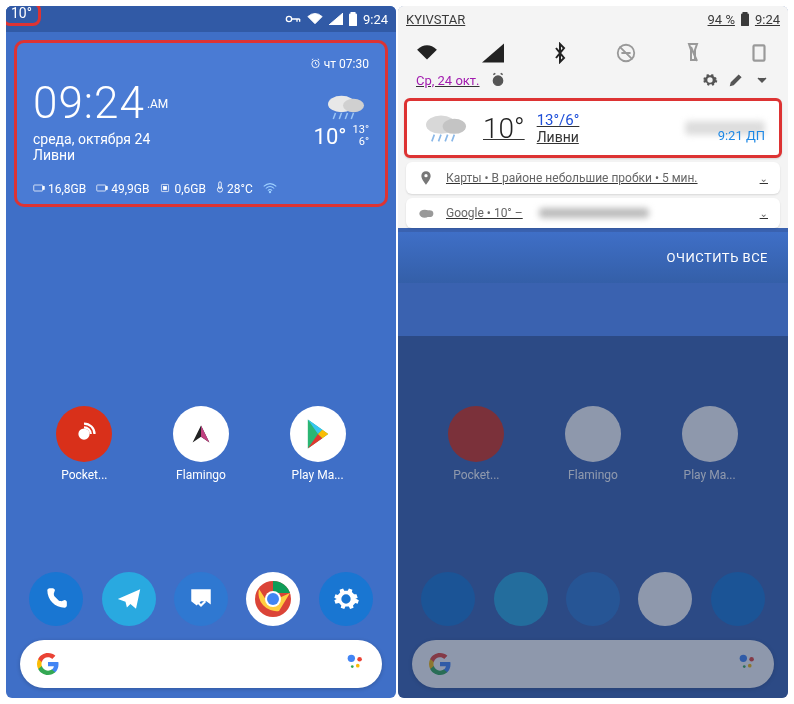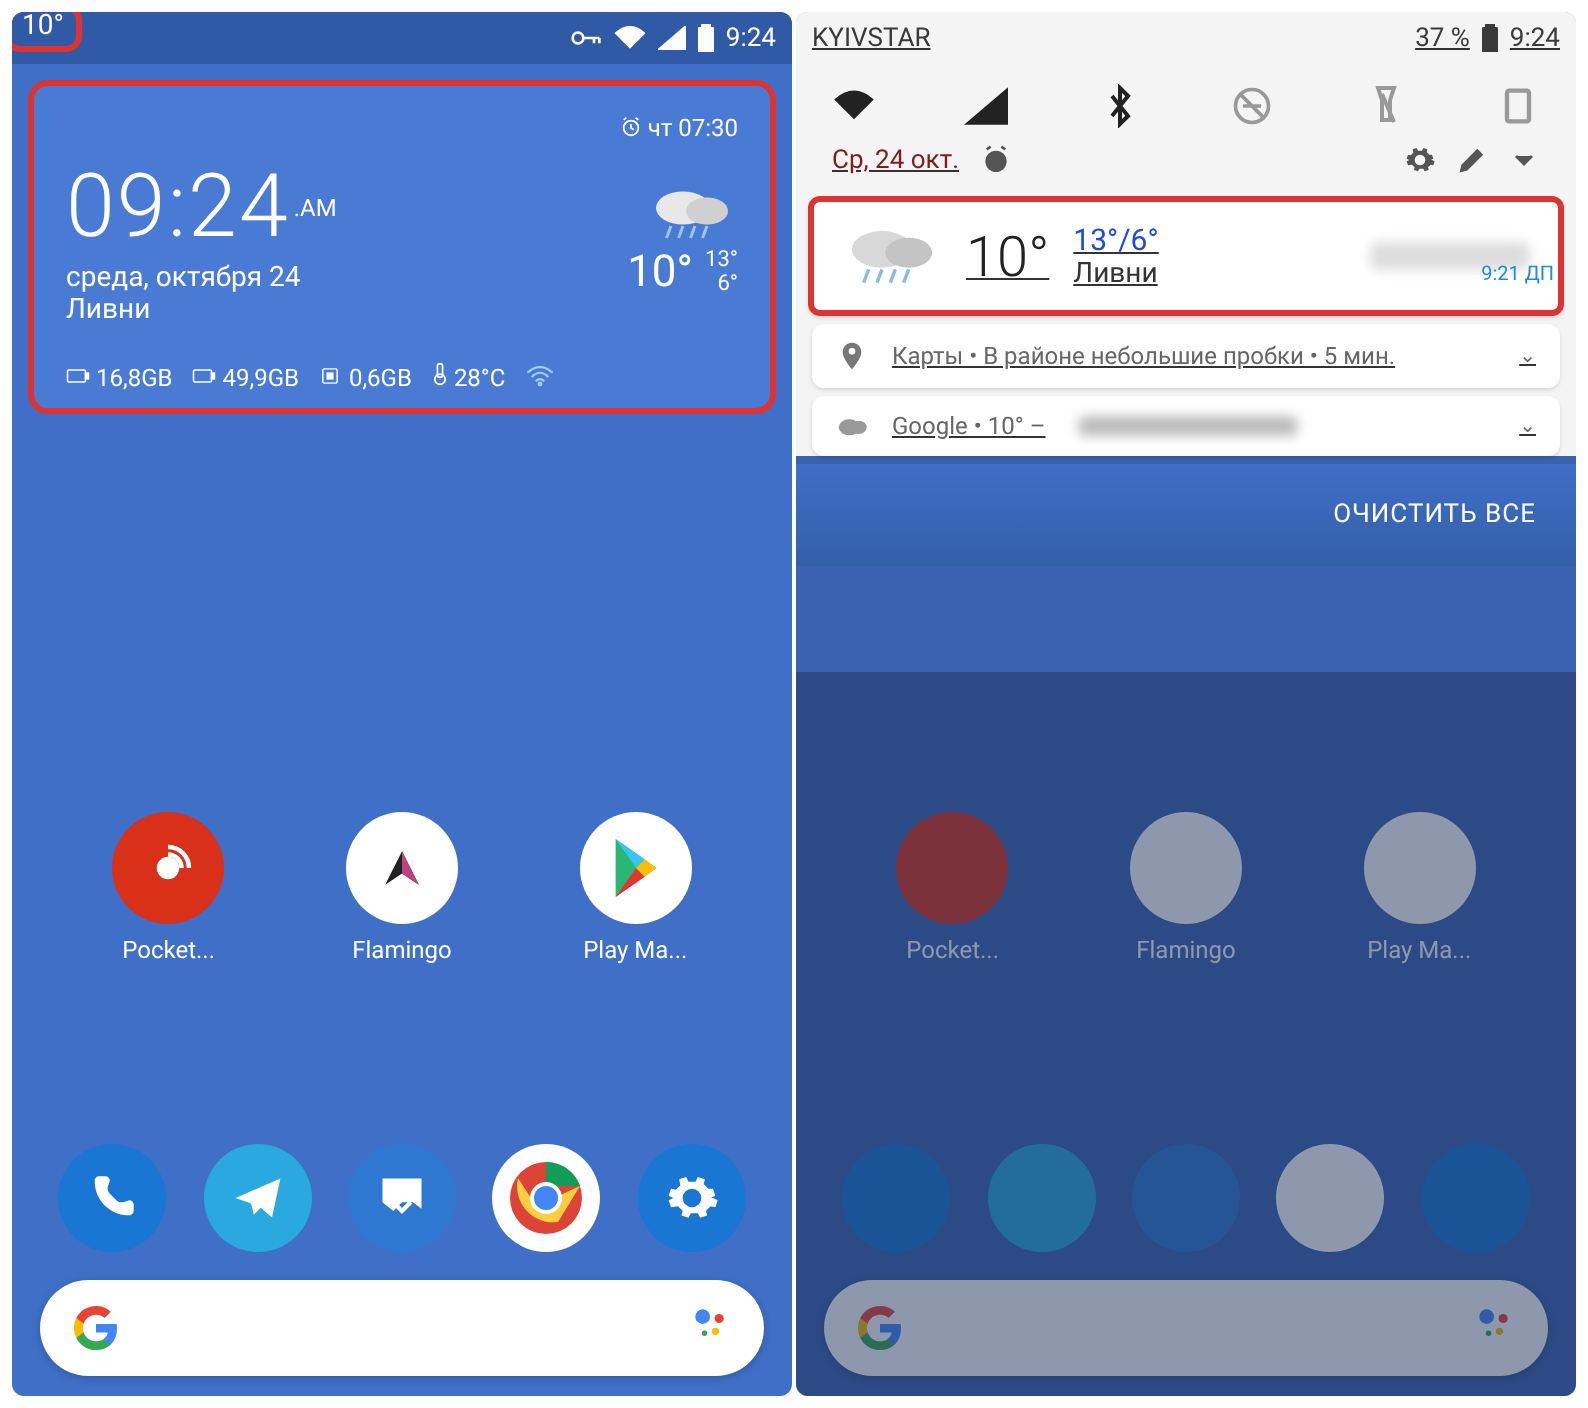--- a/index.html
+++ b/index.html
@@ -41,31 +41,31 @@
   .dock .ic { width:54px; height:54px; border-radius:50%; display:flex; align-items:center; justify-content:center; }
 
   .searchbar { position:absolute; bottom:10px; left:14px; right:14px; height:48px; background:#fff; border-radius:26px; display:flex; align-items:center; padding:0 16px; box-shadow: 0 1px 4px rgba(0,0,0,0.2);}
   .searchbar .gicon { width:24px; height:24px; }
   .searchbar .mic { margin-left:auto; font-size:20px; }
 
   
   .shade { background:#f4f4f4; color:#333; }
   .qs-row { display:flex; align-items:center; justify-content:space-between; padding:10px 18px 4px 18px; }
   .qs-row svg { width:22px; height:22px; }
-  .qs-sub { display:flex; align-items:center; gap:10px; padding:4px 18px 8px 18px; font-size:13px; color:#7f1d1d;}
+  .qs-sub { display:flex; align-items:center; gap:10px; padding:4px 18px 8px 18px; font-size:13px; color:#a21caf;}
   .qs-sub .spacer{ flex:1;}
   .qs-sub svg{ width:16px; height:16px; fill:#555;}
 
   .notif { background:#fff; margin:4px 8px; border-radius:6px; padding:10px 14px; box-shadow:0 1px 2px rgba(0,0,0,0.12); display:flex; align-items:center; gap:12px; position:relative;}
   .notif.small{ padding:8px 12px; font-size:12px; color:#666;}
   .notif .temp{ font-size:28px; font-weight:300; color:#222;}
   .notif .range{ font-size:15px; color:#1d4ed8;}
   .notif .cond{ font-size:14px; color:#333;}
   .notif .blur{ width:80px; height:14px; background:#ddd; filter:blur(3px); border-radius:4px;}
-  .notif .time{ color:#1e88e5; font-size:10px; position:absolute; right:2px; bottom:12px;}
+  .notif .time{ color:#1e88e5; font-size:13px; position:absolute; right:14px; bottom:12px;}
   .clearall{ text-align:right; color:#fff; font-size:13px; padding:18px 20px; background: linear-gradient(#3f6fc7,#345fa8); letter-spacing:0.5px;}
 
   .dim-overlay{ position:absolute; inset:0; background:rgba(30,50,90,0.5); }
 
   .locblur { display:inline-block; width:90px; height:14px; background:#bbb; filter:blur(3px); border-radius:4px; vertical-align:middle;}
   .chev{ font-size:10px; color:#666; margin-left:auto;}
 </style>
 </head>
 <body>
 
@@ -231,21 +231,21 @@
       </span>
     </div>
   </div>
 
   <div class="phone" style="background:#3a62b0;">
 
     <div class="shade" style="position:relative; z-index:3;text-decoration:underline;">
       <div class="statusbar light">
         <span>KYIVSTAR</span>
         <div class="right">
-          <span>37 %</span>
+          <span>94 %</span>
           <svg width="8" height="14" viewBox="0 0 8 14" fill="#3a3a3a">
               <rect x="0" y="2" width="8" height="12" rx="1"></rect>
               <rect x="2" y="0" width="4" height="2"></rect>
             </svg>
           <span>9:24</span>
         </div>
       </div>
 
       <div class="qs-row">
         <svg viewBox="0 0 20 14" fill="#222">

